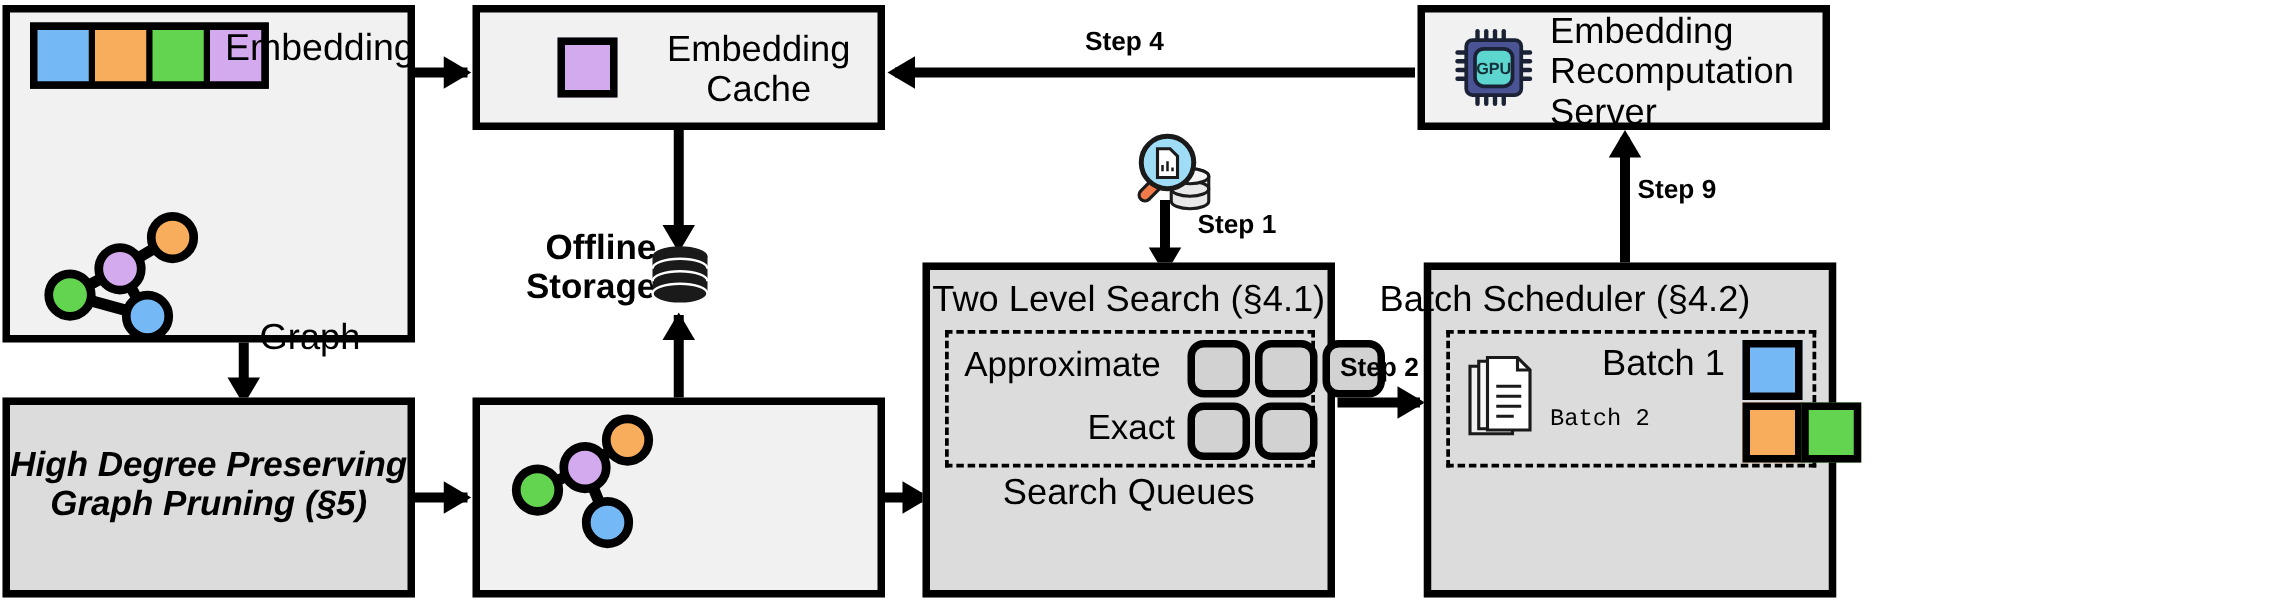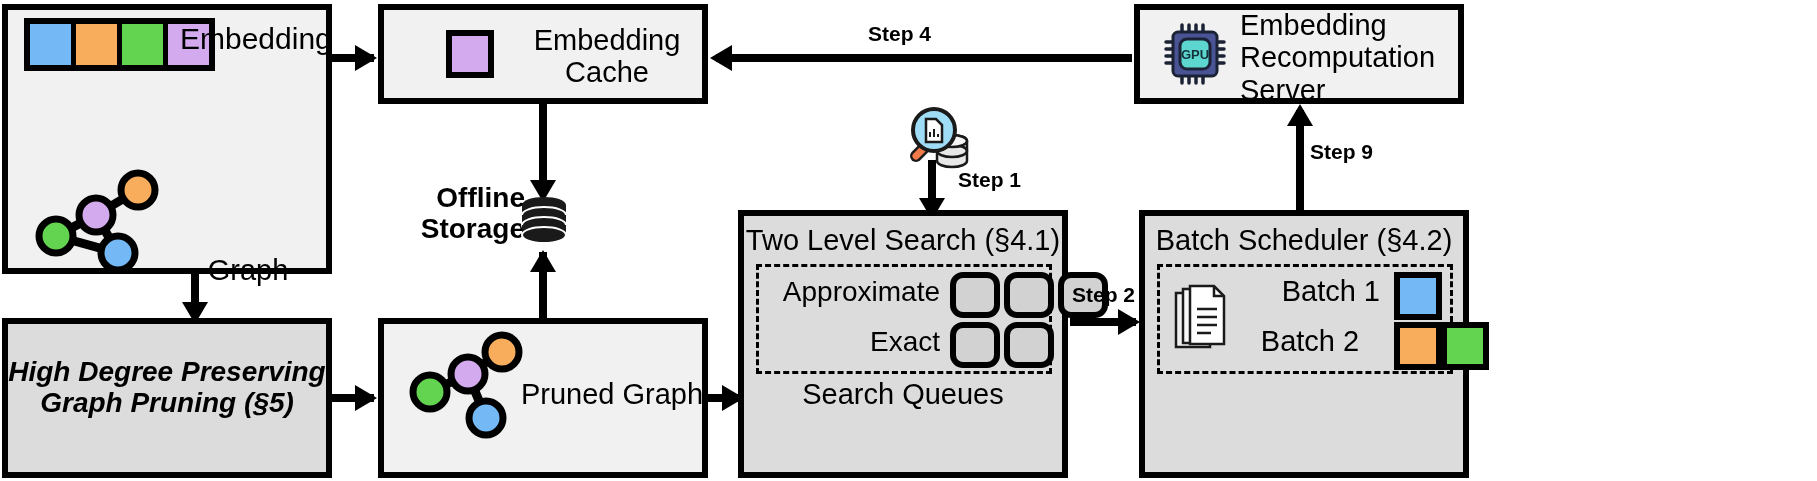--- a/index.html
+++ b/index.html
@@ -207,68 +207,67 @@
   <div class="box" style="left:378px; top:318px; width:330px; height:160px;"></div>
   <svg style="position:absolute; left:406px; top:330px;" width="125" height="125">
     <line x1="24" y1="62" x2="62" y2="44" stroke="#000" stroke-width="9"></line>
     <line x1="62" y1="44" x2="96" y2="22" stroke="#000" stroke-width="9"></line>
     <line x1="62" y1="44" x2="80" y2="88" stroke="#000" stroke-width="9"></line>
     <circle cx="96" cy="22" r="17" fill="#f7ad5b" stroke="#000" stroke-width="7"></circle>
     <circle cx="62" cy="44" r="17" fill="#d4aaee" stroke="#000" stroke-width="7"></circle>
     <circle cx="24" cy="62" r="17" fill="#63d44f" stroke="#000" stroke-width="7"></circle>
     <circle cx="80" cy="88" r="17" fill="#74b9f5" stroke="#000" stroke-width="7"></circle>
   </svg>
-  <div class="lbl" style="position:absolute; left:516px; top:378px; width:192px; font-size:29px;">Pruned Graph</div>
 
   <div class="arrow-line" style="left:708px; top:394px; width:30px; height:8px;"></div>
   <div class="ah ah-right" style="left:722px; top:385px;"></div>
 
   <div class="box gray" style="left:738px; top:210px; width:330px; height:268px;"></div>
   <div class="lbl" style="position:absolute; left:744px; top:224px; width:318px; font-size:29px;">Two Level Search (§4.1)</div>
 
   <div class="dashed" style="left:756px; top:264px; width:296px; height:110px;"></div>
 
-  <div class="lbl" style="position:absolute; left:760px; top:276px; width:180px; font-size:28px; text-align:right;">Approximate</div>
+  <div class="lbl" style="position:absolute; left:760px; top:276px; width:180px; font-size:28px; ">Approximate</div>
   <div class="slot-row" style="left:950px; top:272px;">
     <div class="slot"></div>
     <div class="slot"></div>
     <div class="slot"></div>
   </div>
 
   <div class="lbl" style="position:absolute; left:760px; top:326px; width:180px; font-size:28px; text-align:right;">Exact</div>
   <div class="slot-row" style="left:950px; top:322px;">
     <div class="slot"></div>
     <div class="slot"></div>
   </div>
 
   <div class="lbl" style="position:absolute; left:744px; top:378px; width:318px; font-size:29px;">Search Queues</div>
 
   <div class="steplbl" style="left:1072px; top:283px;">Step 2</div>
   <div class="arrow-line" style="left:1070px; top:318px; width:66px; height:8px;"></div>
   <div class="ah ah-right" style="left:1118px; top:309px;"></div>
 
   <div class="box gray" style="left:1139px; top:210px; width:330px; height:268px;"></div>
-  <div class="lbl" style="position:absolute; left:1145px; top:224px; width:318px; font-size:29px;">Batch Scheduler (§4.2)</div>
+  <div class="lbl" style="position:absolute; left:1093px; top:224px; width:318px; font-size:29px;">Batch Scheduler (§4.2)</div>
 
   <div class="dashed" style="left:1157px; top:264px; width:296px; height:110px;"></div>
 
   <svg class="docs-icon" style="left:1172px; top:283px;" width="62" height="72">
     <path d="M4 10 h24 l10 10 v44 h-34 z" fill="#f0f0f0" stroke="#1a1a1a" stroke-width="2.5"></path>
     <path d="M11 6 h24 l10 10 v44 h-34 z" fill="#f7f7f7" stroke="#1a1a1a" stroke-width="2.5"></path>
     <path d="M18 3 h24 l10 10 v48 h-34 z" fill="#ffffff" stroke="#1a1a1a" stroke-width="2.5"></path>
     <path d="M42 3 v10 h10" fill="none" stroke="#1a1a1a" stroke-width="2.5"></path>
     <g stroke="#1a1a1a" stroke-width="2.5">
       <line x1="25" y1="26" x2="45" y2="26"></line>
       <line x1="25" y1="34" x2="45" y2="34"></line>
       <line x1="25" y1="42" x2="45" y2="42"></line>
       <line x1="25" y1="50" x2="39" y2="50"></line>
     </g>
   </svg>
 
   <div class="lbl" style="position:absolute; left:1240px; top:275px; width:140px; font-size:29px; text-align:right;">Batch 1</div>
   <div class="sq-single" style="left:1394px; top:272px; background:#74b9f5;"></div>
 
-  <div class="lbl" style="position:absolute; left:1240px; top:325px; width:140px; font-size:29px; text-align:center;">Batch 2</div>
+  <div class="lbl" style="position:absolute; left:1240px; top:325px; width:140px; font-size:19px; text-align:left;font-family:Liberation Mono, monospace;">Batch 2</div>
   <div class="sq-single" style="left:1394px; top:322px; background:#f7ad5b;"></div>
   <div class="sq-single" style="left:1441px; top:322px; background:#63d44f;"></div>
 
 
 </div>
 
 </body></html>

